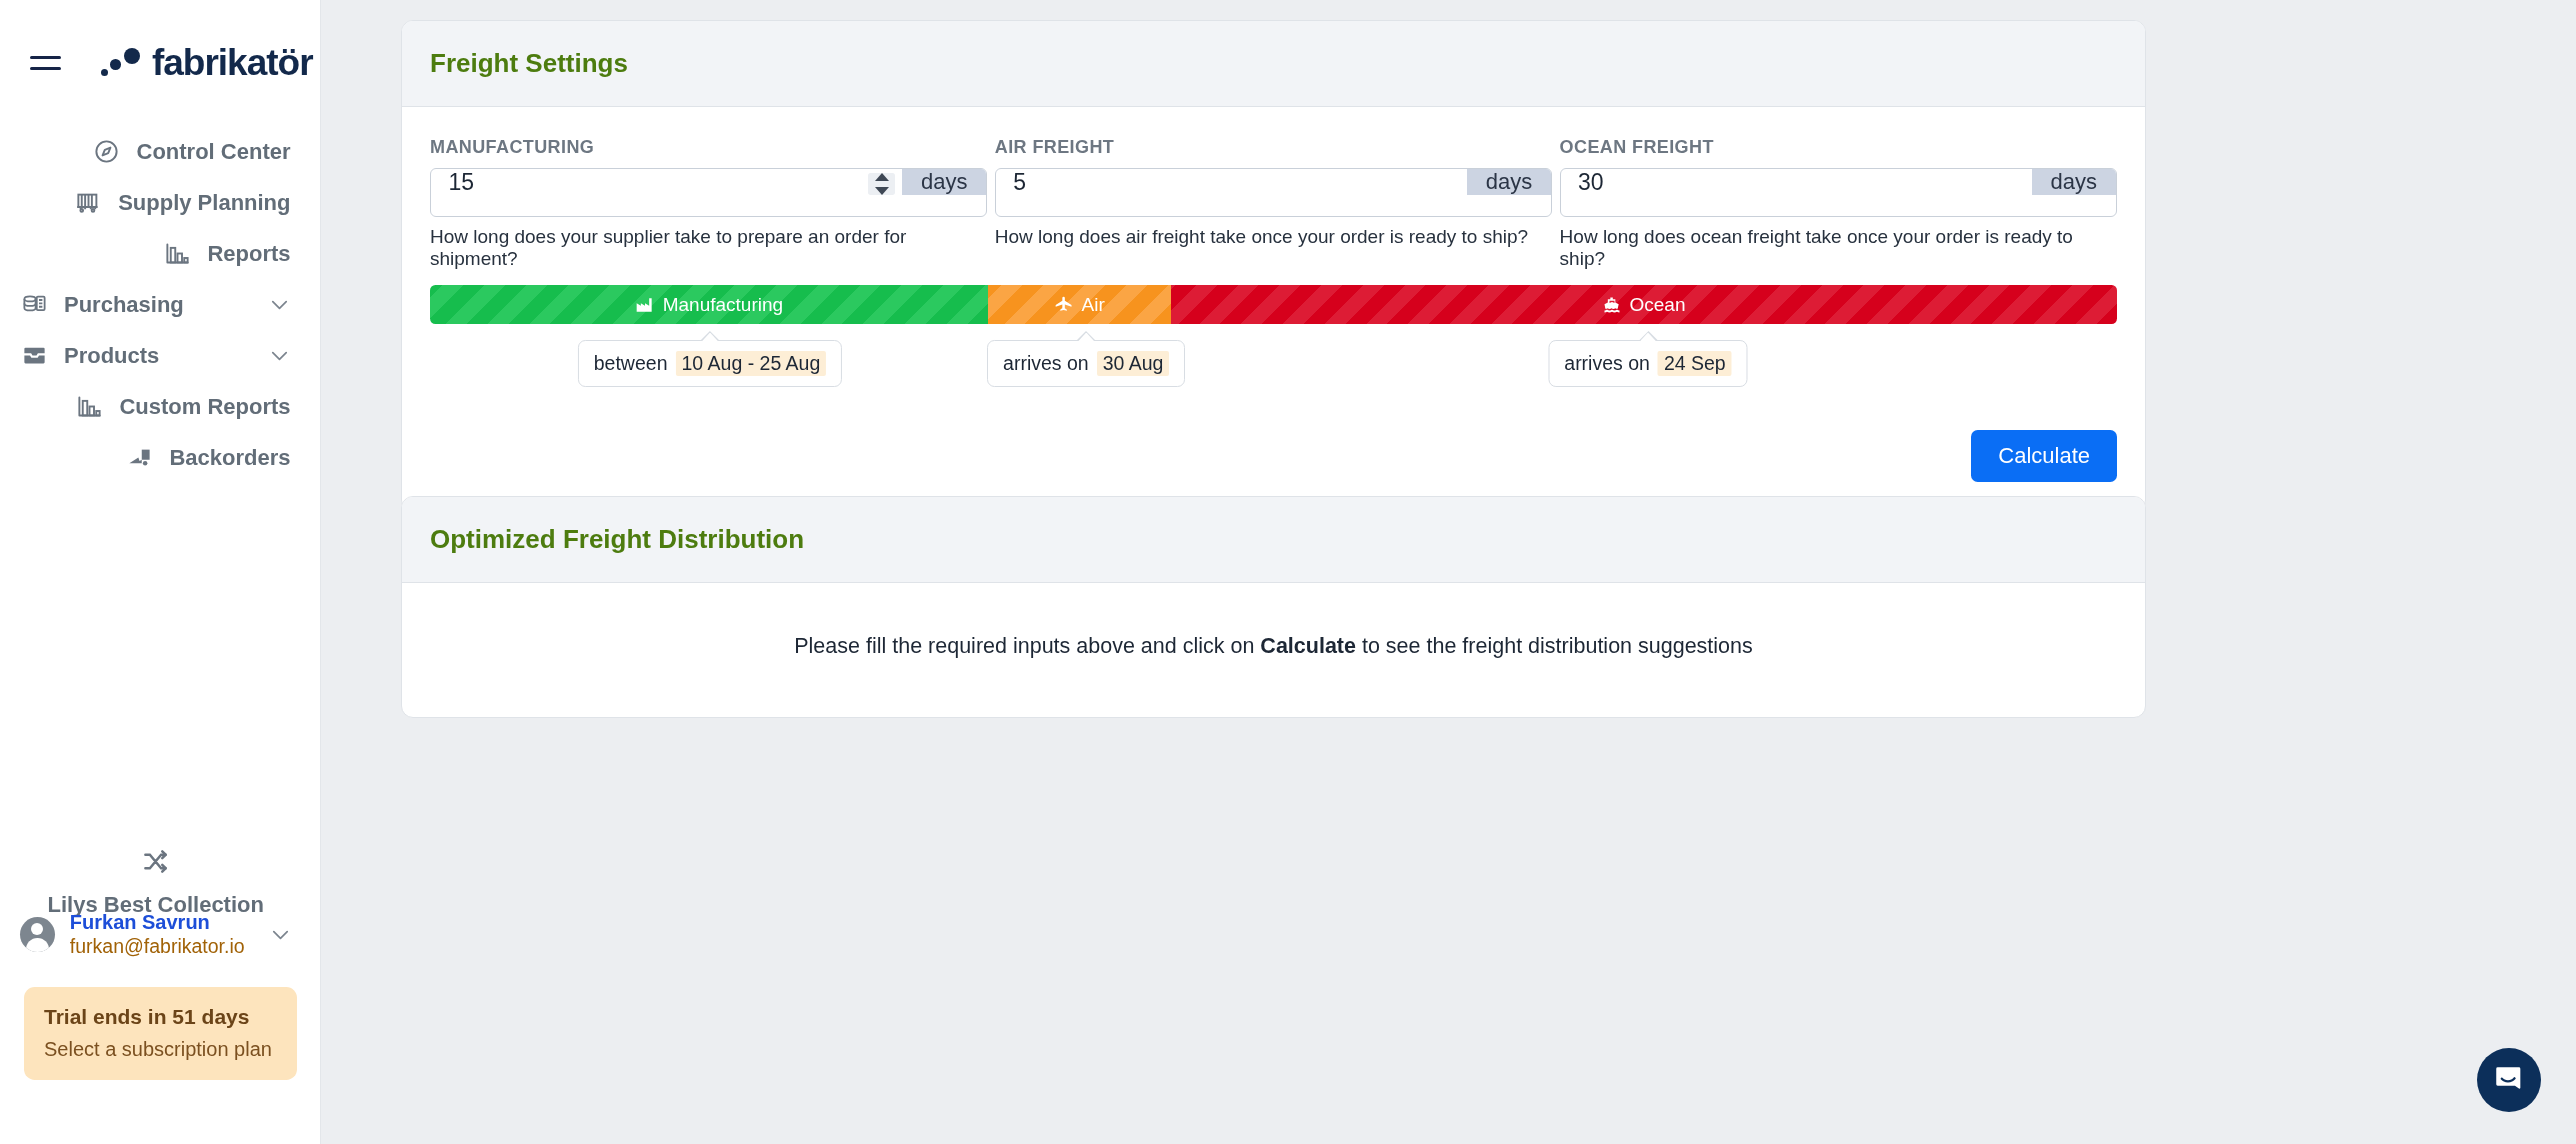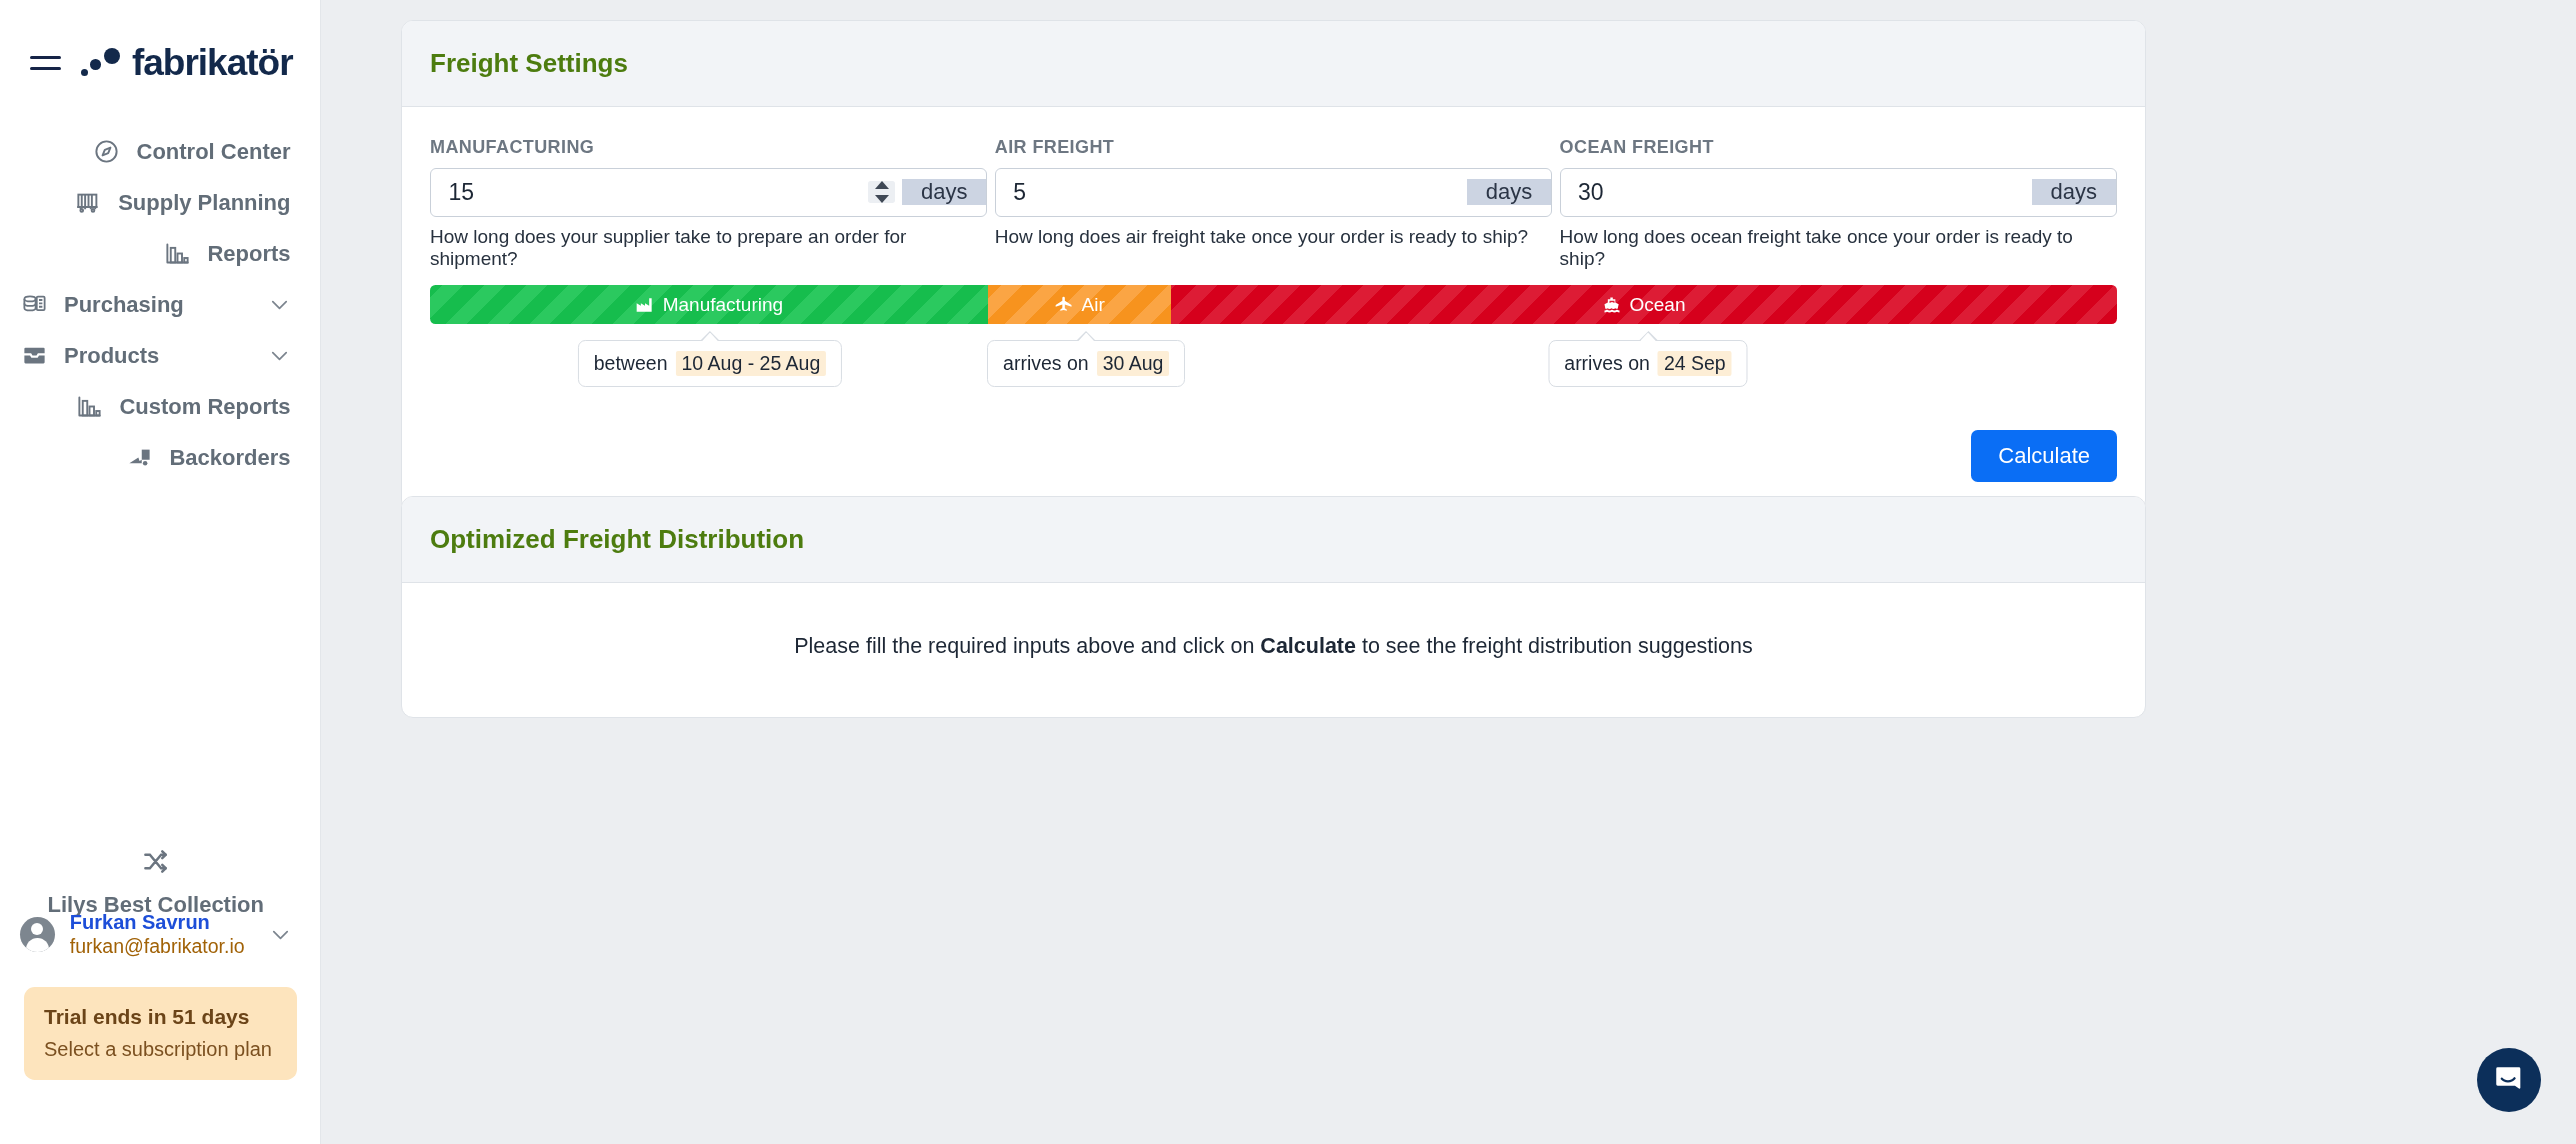--- a/index.html
+++ b/index.html
@@ -10,21 +10,21 @@
     overflow: hidden;
   }
 
   
   #sidebar {
     position: absolute; left: 0; top: 0;
     width: 321px; height: 1144px;
     background: #ffffff;
     border-right: 0.7px solid #e3e6ea;
   }
-  .sb-top { display: flex; align-items: center; padding: 42px 0 0 29.5px; gap: 20px; }
+  .sb-top { display: flex; align-items: center; padding: 42px 0 0 29.5px; gap: 40px; }
   .hamburger { width: 31px; height: 20px; display: flex; flex-direction: column; justify-content: center; gap: 7.4px; cursor: pointer; }
   .hamburger span { display: block; height: 3.4px; background: #162447; border-radius: 2px; }
   .brand { display: flex; align-items: center; gap: 9.4px; cursor: pointer; }
   .brand-mark { width: 42px; height: 32px; position: relative; }
   .brand-mark i { position: absolute; background: #13294b; border-radius: 50%; display: block; }
   .bm1 { width: 16px; height: 16px; left: 23px; top: 1.3px; }
   .bm2 { width: 10.7px; height: 10.7px; left: 9.4px; top: 12px; }
   .bm3 { width: 7.4px; height: 7.4px; left: 0px; top: 22px; }
   .brand-text { font-size: 37px; font-weight: bold; color: #13294b; letter-spacing: -1px; }
 
@@ -78,21 +78,21 @@
   .card-title { font-size: 26px; font-weight: bold; color: #4d7c0f; }
   .card-body { padding: 29.5px 28px 29.5px 28px; }
 
   .fields { display: flex; gap: 7.4px; }
   .field { flex: 1 1 0; min-width: 0; }
   .field-label {
     font-size: 18px; font-weight: bold; letter-spacing: 0.4px;
     color: #6d7782; text-transform: uppercase; margin-bottom: 10px;
   }
   .input-group {
-    display: flex; align-items: center;
+    display: flex; align-items: flex-start;
     height: 49px;
     border: 0.7px solid #c9d0d9;
     border-radius: 6px;
     background: #fff;
     overflow: hidden;
   }
   .input-group input {
     flex: 1 1 auto; min-width: 0;
     border: 0; outline: none;
     font-size: 23px; color: #1d2735;

